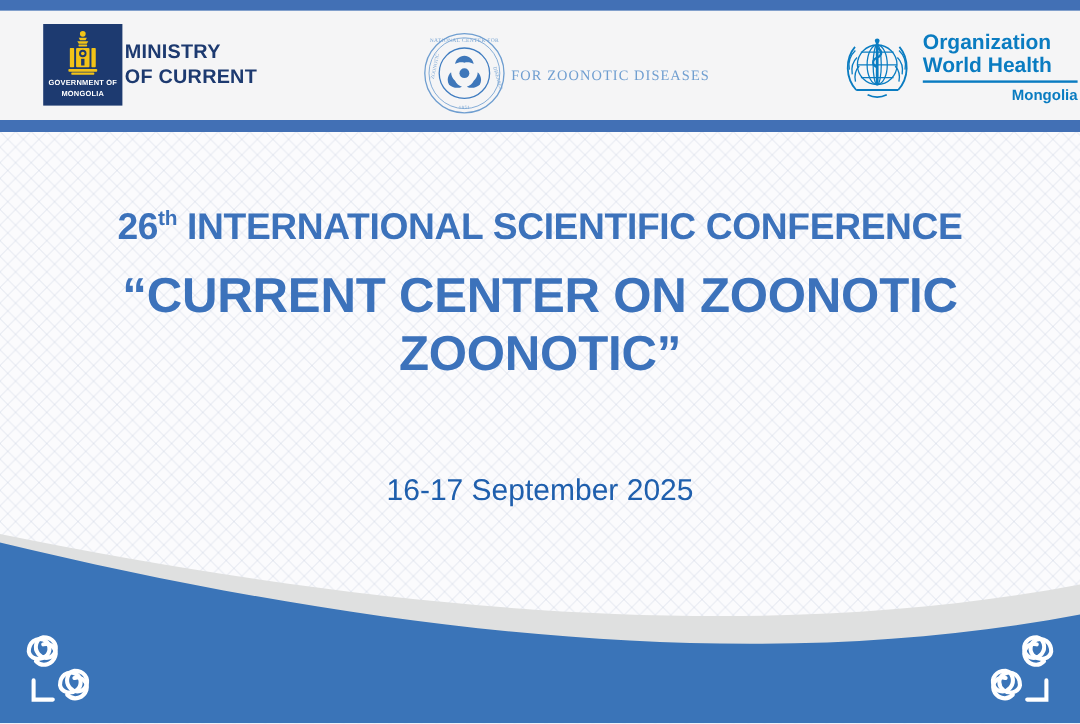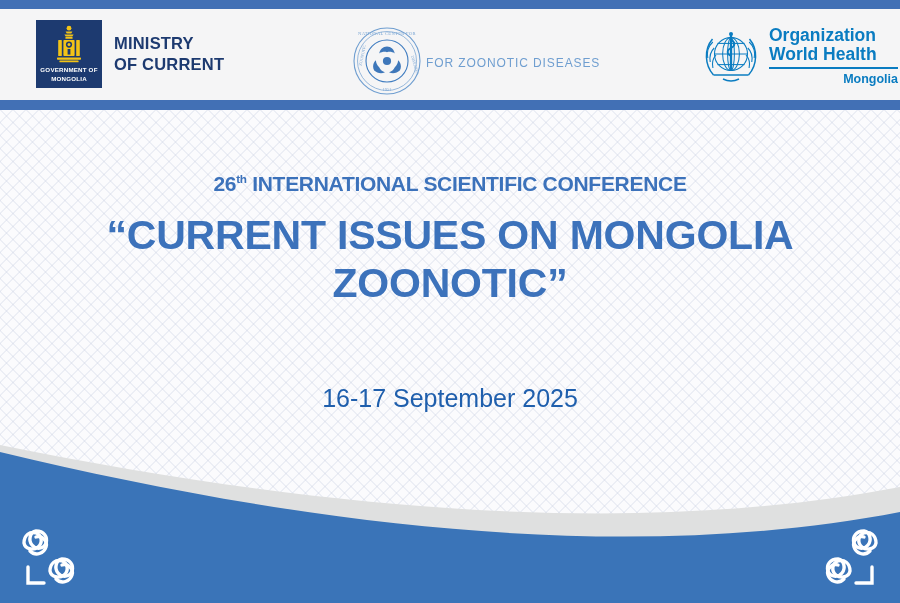--- a/index.html
+++ b/index.html
@@ -49,21 +49,21 @@
     height: 10px;
     background: #4270b5;
   }
 
   
   .logo-moh {
     position: absolute;
     left: 36px; top: 11px;
     display: flex;
     align-items: center;
-    gap: 12px;
+    gap: 2px;
   }
   .moh-crest {
     width: 66px;
     height: 68px;
     background: #1d3a70;
     position: relative;
     flex: none;
   }
   .moh-crest .soyombo {
     position: absolute;
@@ -106,21 +106,21 @@
   .ncz-words { line-height: 1; }
   .ncz-title {
     color: #2f6db5;
     font-family: "Liberation Serif", serif;
     font-size: 20px;
     letter-spacing: 1.1px;
     white-space: nowrap;
   }
   .ncz-sub {
     color: #6f9ed0;
-    font-family: Liberation Sans, sans-serif;
+    font-family: Liberation Serif, serif;
     font-size: 12px;
     letter-spacing: 0.9px;
     margin-top: 4px;
     white-space: nowrap;
   }
 
   
   .logo-who {
     position: absolute;
     left: 700px; top: 16px;
@@ -178,21 +178,21 @@
 
   
   .text-block {
     position: absolute;
     left: 0; top: 110px;
     width: 900px;
     text-align: center;
   }
   .conf-line {
     color: #3c72bb;
-    font-size: 21px;
+    font-size: 31px;
     font-weight: bold;
     letter-spacing: -0.3px;
     margin-top: 62px;
     line-height: 1.1;
   }
   .conf-line sup {
     font-size: 0.56em;
     vertical-align: super;
   }
   .conf-theme {
@@ -336,21 +336,21 @@
     <path d="M0 603 L900 603 L900 487 C640 537 330 512 0 445 Z" fill="#dfe0e0"></path>
     <path d="M0 603 L900 603 L900 512 C620 566 300 524 0 452 Z" fill="#3a74b8"></path>
   </svg>
 
   <div class="text-block">
     <div class="conf-line">
       <span>26</span><sup>th</sup>
       <span>INTERNATIONAL SCIENTIFIC CONFERENCE</span>
     </div>
     <div class="conf-theme">
-      <div>“CURRENT ISSUES ON MONGOLIA</div>
+      <div>“CURRENT CENTER ON ZOONOTIC</div>
       <div>ZOONOTIC”</div>
     </div>
     <div class="conf-when">16-17 September 2025</div>
   </div>
 
   <svg class="ornament ornament-left" viewBox="0 0 84 74">
     <g fill="none" stroke="#ffffff" stroke-width="3.4" stroke-linecap="round">
       <path d="M22 10 C30 10 34 16 32 22 C30 28 22 29 18 24 C14 19 16 11 22 10 Z"></path>
       <path d="M10 22 C10 14 16 10 22 12 C28 14 29 22 24 26 C19 30 11 28 10 22 Z"></path>
       <path d="M16 30 C22 36 30 32 32 26 C34 20 28 14 22 16"></path>

